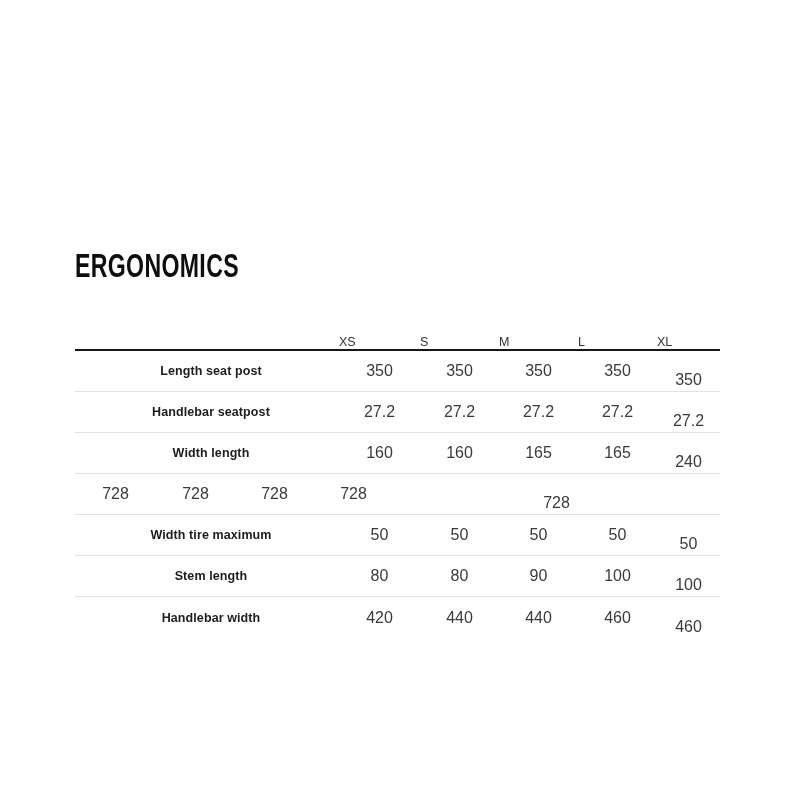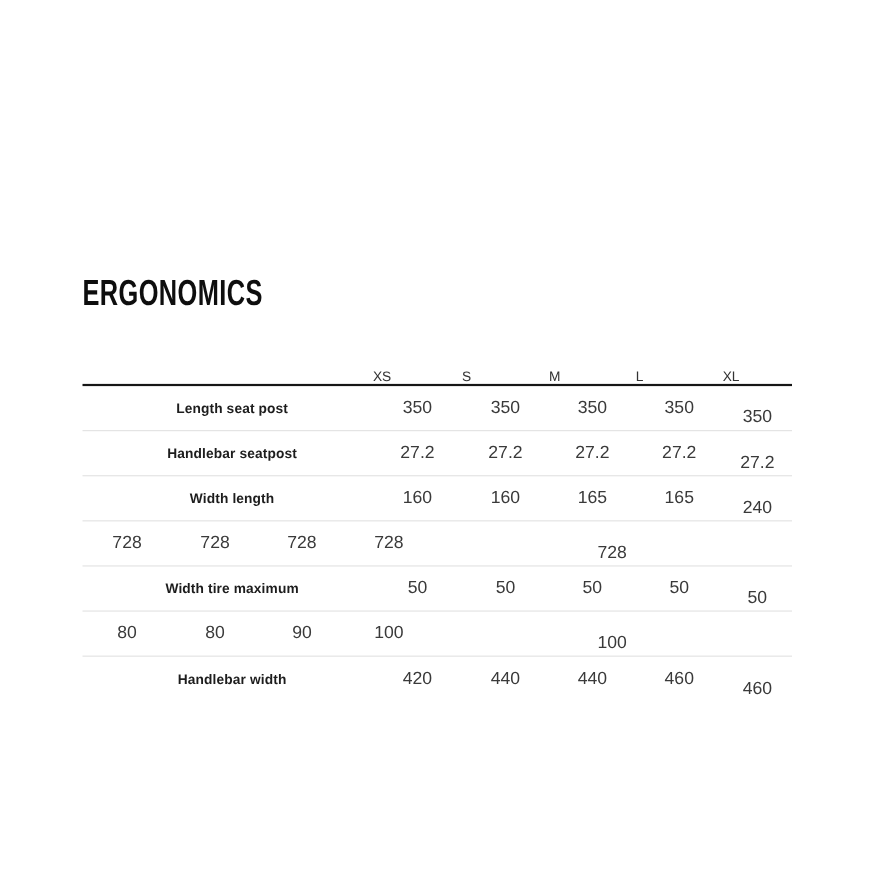--- a/index.html
+++ b/index.html
@@ -129,20 +129,21 @@
   <div class="trow">
     <div class="cell-label">Width tire maximum</div>
     <div class="cell-value w81">50</div>
     <div class="cell-value">50</div>
     <div class="cell-value">50</div>
     <div class="cell-value">50</div>
     <div class="cell-value cell-last">50</div>
   </div>
 
   <div class="trow">
+    <div class="cell-label">Stem length</div>
     <div class="cell-value w81">80</div>
     <div class="cell-value">80</div>
     <div class="cell-value">90</div>
     <div class="cell-value">100</div>
     <div class="cell-value cell-last">100</div>
   </div>
 
   <div class="trow last">
     <div class="cell-label">Handlebar width</div>
     <div class="cell-value w81">420</div>

